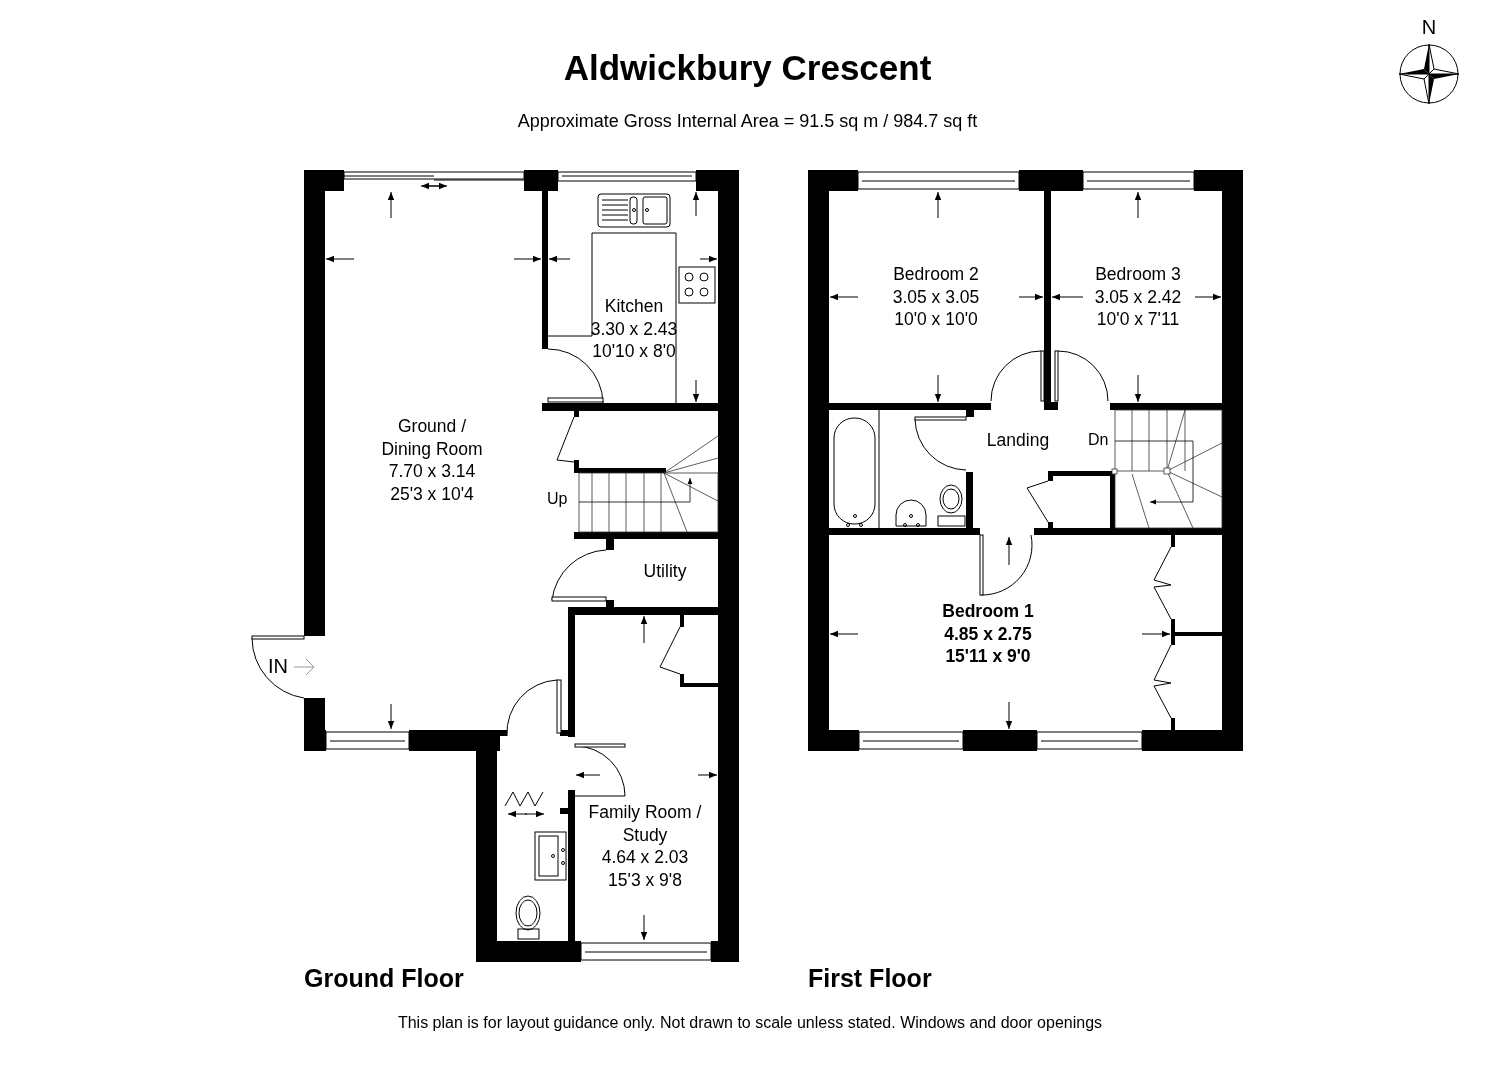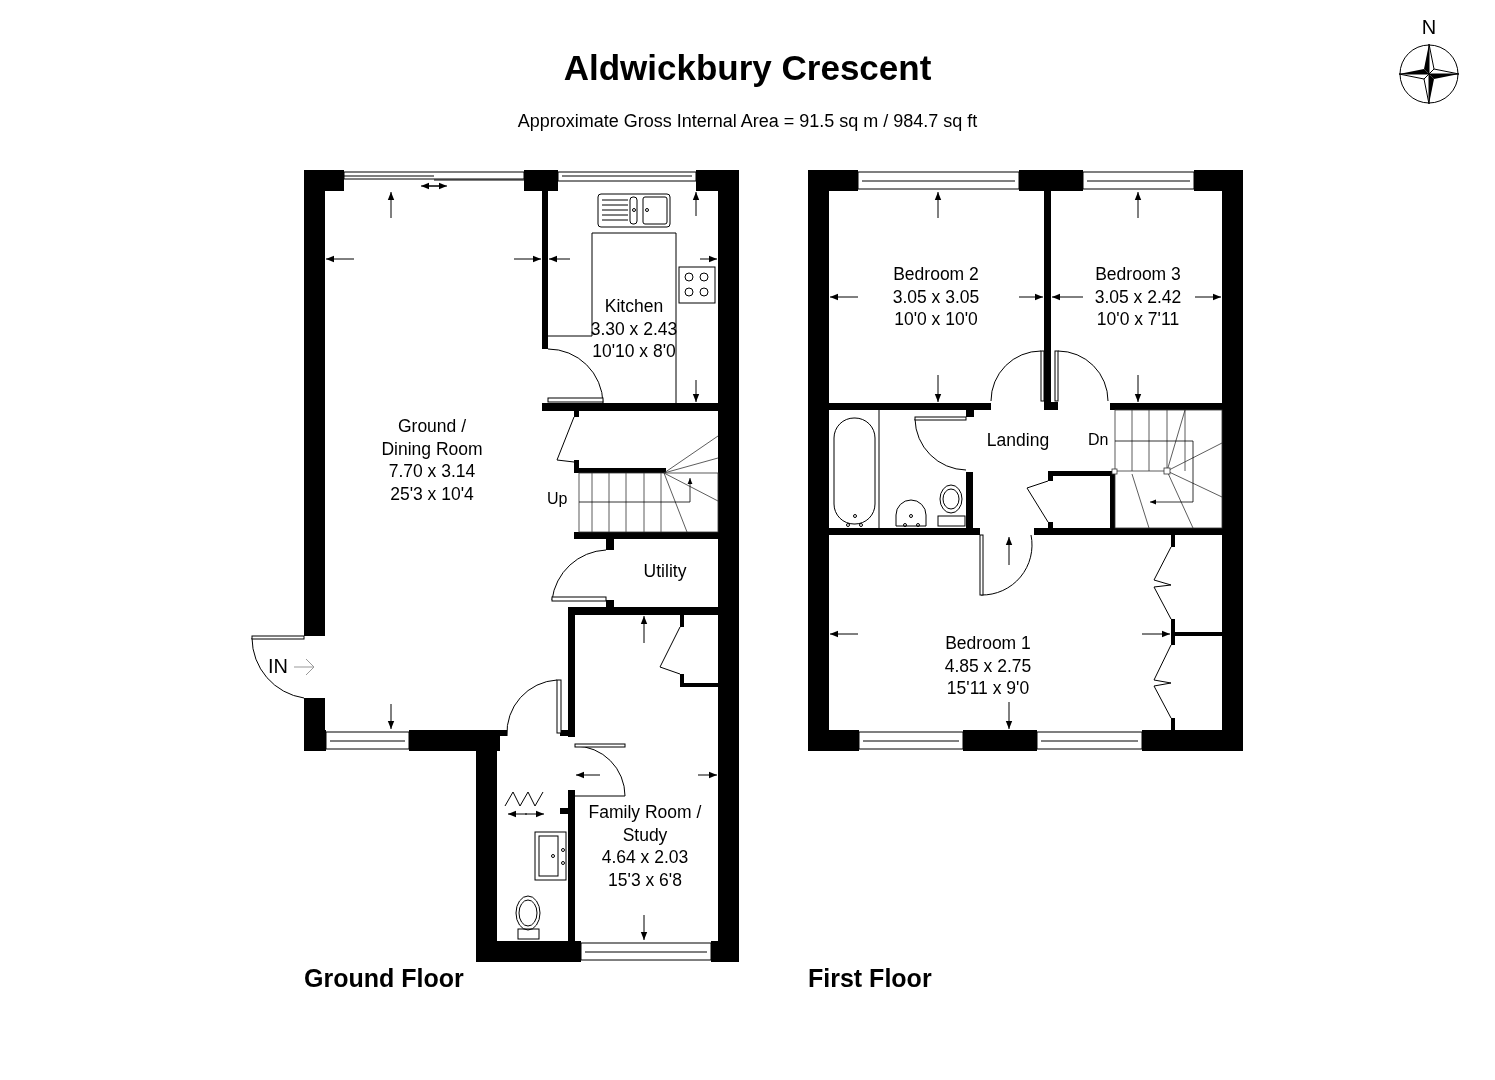--- a/index.html
+++ b/index.html
@@ -312,42 +312,43 @@
   <div>3.30 x 2.43</div>
   <div>10'10 x 8'0</div>
 </div>
 <div class="room-label" style="left:630px; top:560px; width:70px;">
   <div>Utility</div>
 </div>
 <div class="room-label" style="left:576px; top:801px; width:138px;">
   <div>Family Room /</div>
   <div>Study</div>
   <div>4.64 x 2.03</div>
-  <div>15'3 x 6'8</div>
+  <div>15'3 x 9'8</div>
 </div>
 <div class="small-label" style="left:547px; top:490px;">Up</div>
 <div class="small-label" style="left:268px; top:655px; font-size:20px;">IN</div>
 
 <div class="room-label" style="left:876px; top:263px; width:120px;">
   <div>Bedroom 2</div>
   <div>3.05 x 3.05</div>
   <div>10'0 x 10'0</div>
 </div>
 <div class="room-label" style="left:1078px; top:263px; width:120px;">
   <div>Bedroom 3</div>
   <div>3.05 x 2.42</div>
   <div>10'0 x 7'11</div>
 </div>
 <div class="room-label" style="left:978px; top:429px; width:80px;">
   <div>Landing</div>
 </div>
 <div class="small-label" style="left:1088px; top:431px;">Dn</div>
-<div class="room-label" style="left:928px; top:632px; width:120px;">
+<div class="room-label" style="left:928px; top:600px; width:120px;font-weight:bold;">
   <div>Bedroom 1</div>
   <div>4.85 x 2.75</div>
   <div>15'11 x 9'0</div>
 </div>
 
 <div class="floor-label" style="left:304px;">Ground Floor</div>
 <div class="floor-label" style="left:808px;">First Floor</div>
 
 <div class="disclaimer">
+  <div>This plan is for layout guidance only. Not drawn to scale unless stated. Windows and door openings</div>
 </div>
 
 </body></html>

